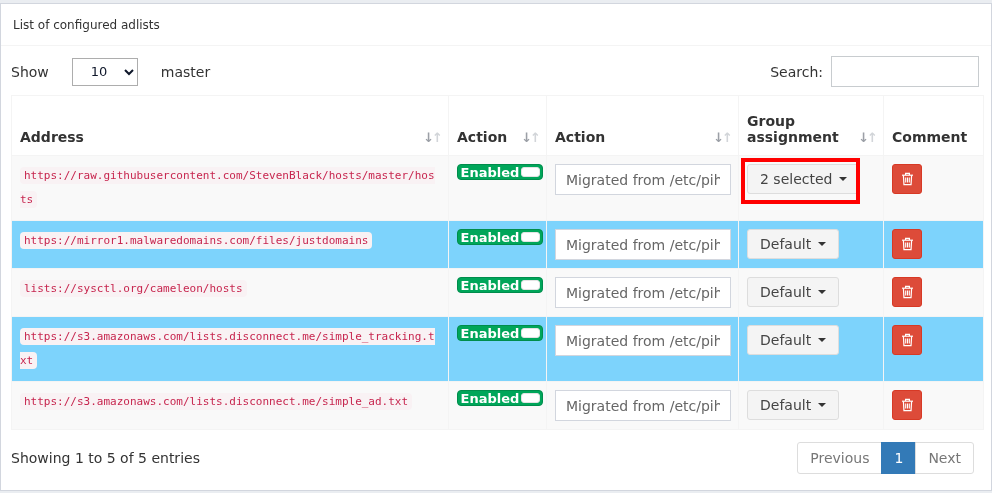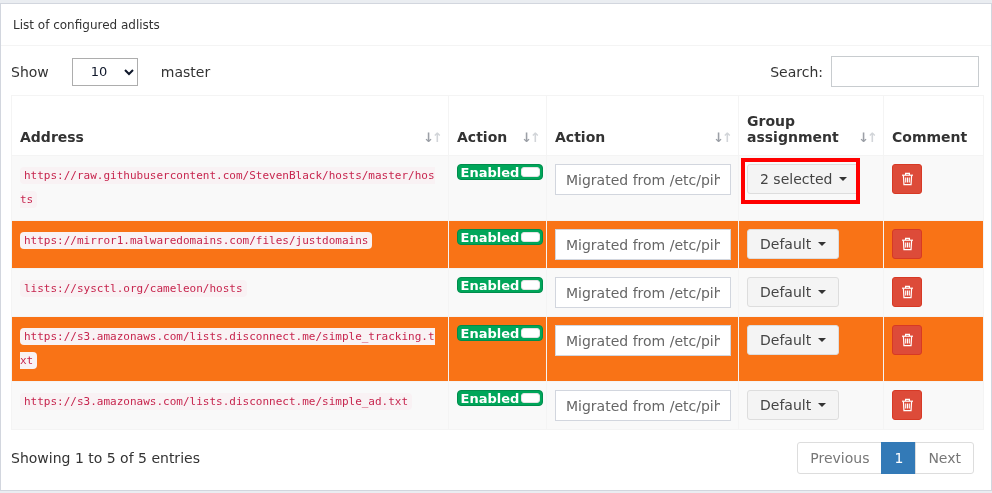--- a/index.html
+++ b/index.html
@@ -72,21 +72,21 @@
   .col-group{width:145px;}
   .col-action{width:100px;}
   .sort-icon{
     position:absolute;right:7px;bottom:10px;
     font-size:13px;letter-spacing:-2px;cursor:pointer;
   }
   .sort-icon .s-down{color:#9b9fa6;}
   .sort-icon .s-up{color:#d2d5d9;}
   tbody td{padding:8px;vertical-align:top;}
   tbody tr.odd{background:#f9f9f9;}
-  tbody tr.even{background:#f97316;}
+  tbody tr.even{background:#7dd3fc;}
   td.address-cell code{
     font-family:"DejaVu Sans Mono","Liberation Mono",monospace;
     font-size:11px;line-height:24px;
     color:var(--code-text);background:var(--code-bg);
     padding:2px 4px;border-radius:4px;
     word-break:break-all;
   }
   
   .toggle{
     position:relative;display:inline-block;

